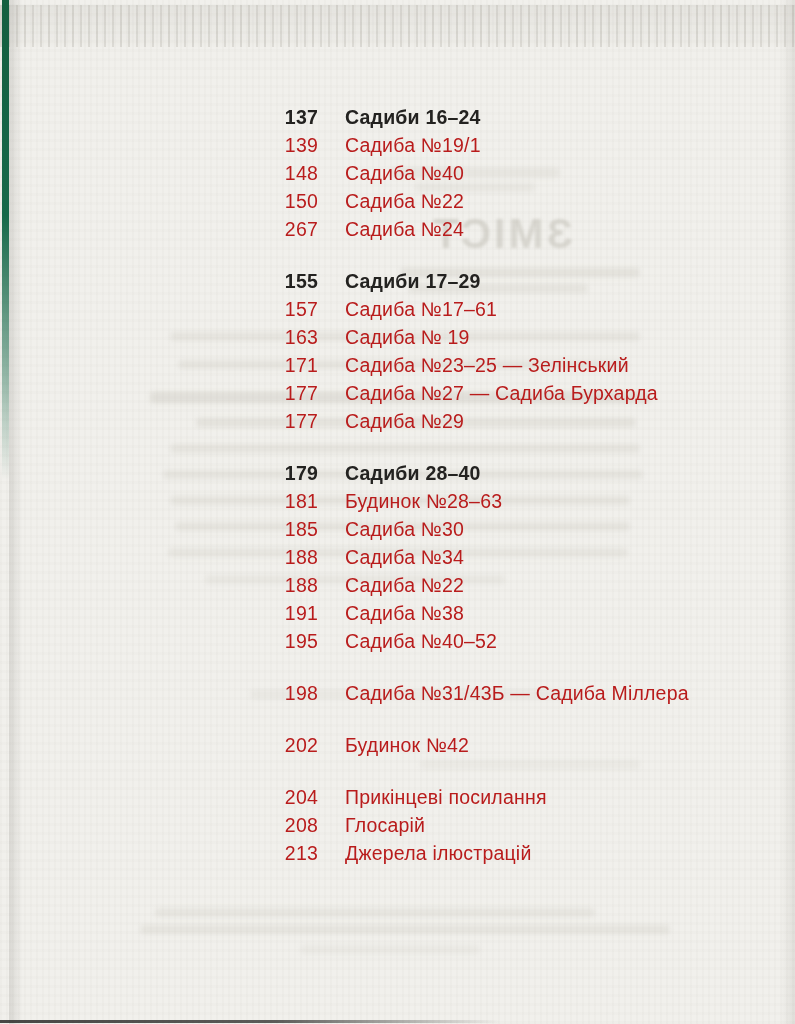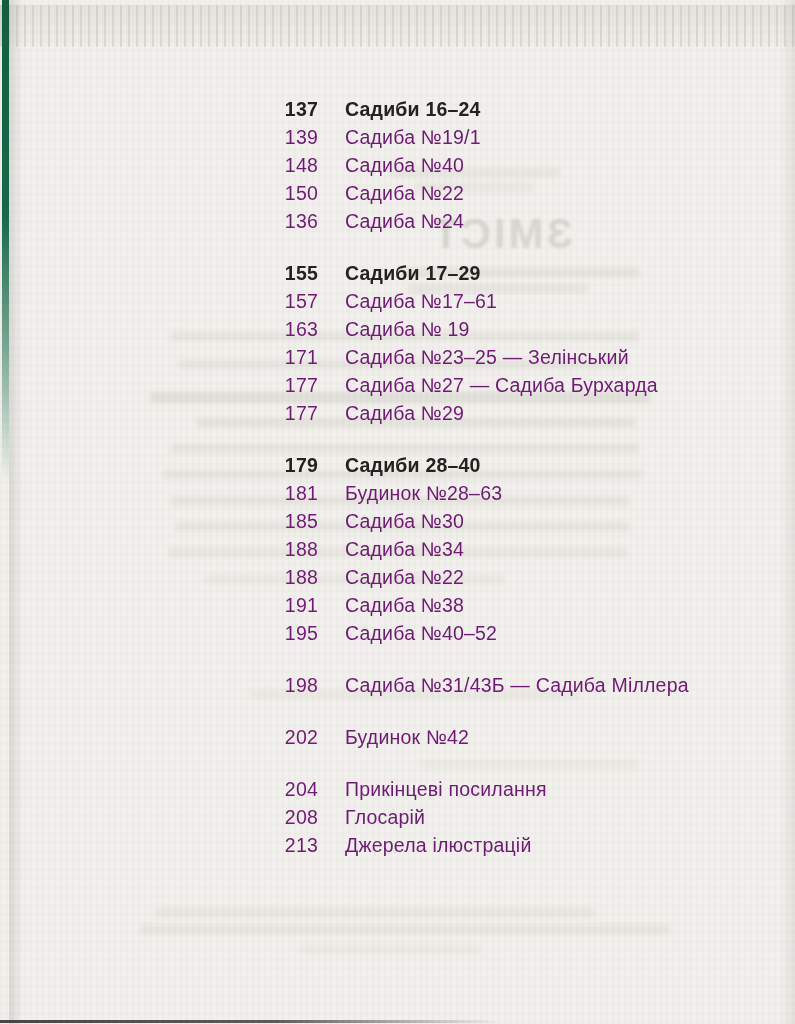--- a/index.html
+++ b/index.html
@@ -55,24 +55,24 @@
     filter: blur(1.6px);
   }
   .bleed-line {
     position: absolute; height: 9px; border-radius: 4px;
     background: rgba(172,168,155,0.28);
     filter: blur(2.4px);
   }
   
   .toc { position: absolute; left: 250px; top: 91px; z-index: 2; }
   .toc-group { margin-top: 24px; }
-  .toc-group:first-child { margin-top: 4px; }
+  .toc-group:first-child { margin-top: 12px; }
   .row {
     display: flex; align-items: center; height: 28px;
-    font-size: 19.5px; color: #701a75; letter-spacing: 0.2px;
+    font-size: 19.5px; color: #b91c1c; letter-spacing: 0.2px;
   }
   .num { width: 68px; text-align: right; flex: none; }
   .title { margin-left: 27px; white-space: nowrap; }
   .hdr { font-weight: 700; color: #232220; }
 </style>
 </head>
 <body>
 
 <div class="page">
 
@@ -118,21 +118,21 @@
       </div>
       <div class="row">
         <span class="num">148</span>
         <span class="title">Садиба №40</span>
       </div>
       <div class="row">
         <span class="num">150</span>
         <span class="title">Садиба №22</span>
       </div>
       <div class="row">
-        <span class="num">136</span>
+        <span class="num">267</span>
         <span class="title">Садиба №24</span>
       </div>
     </div>
 
     <div class="toc-group">
       <div class="row hdr">
         <span class="num">155</span>
         <span class="title">Садиби 17–29</span>
       </div>
       <div class="row">

